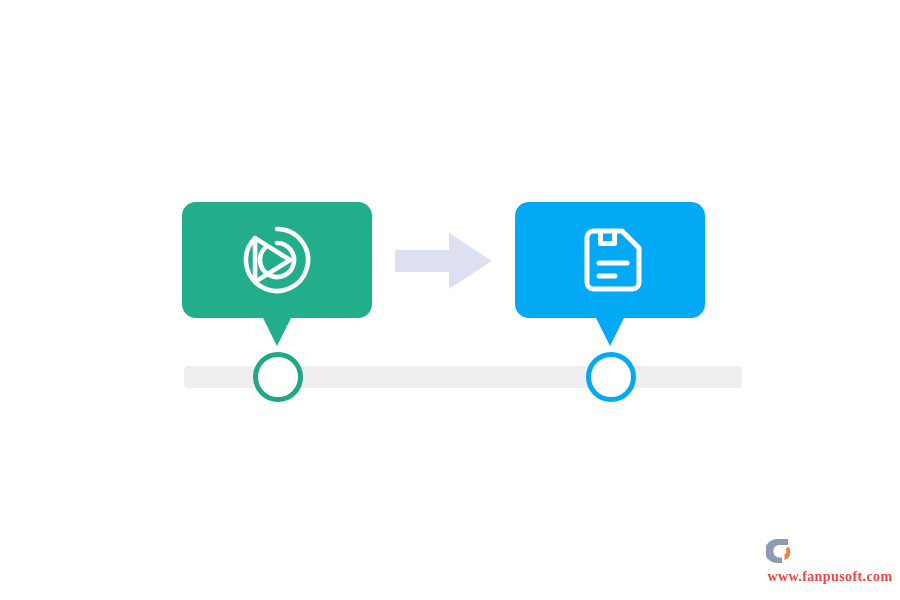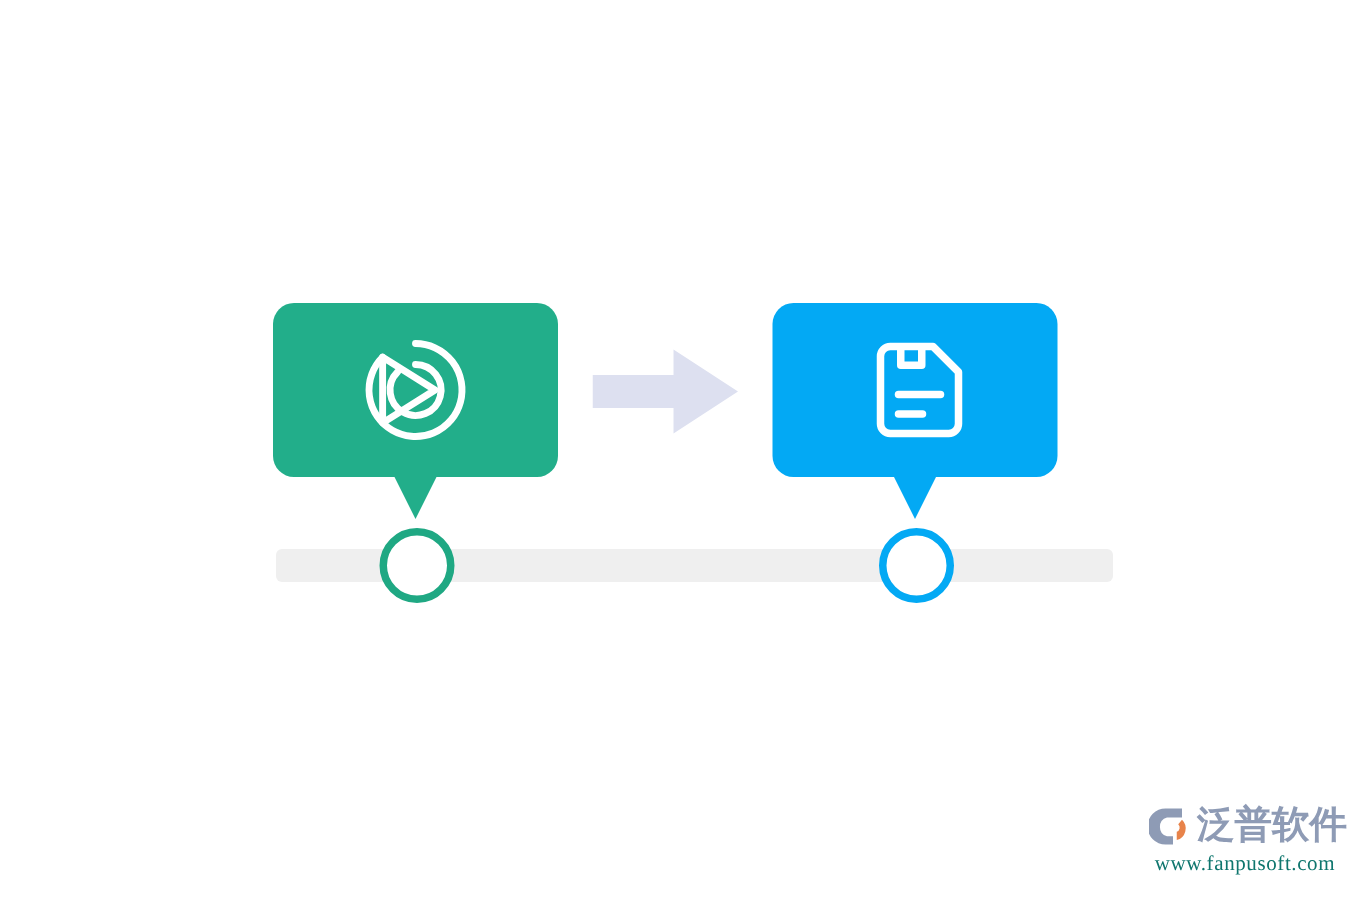--- a/index.html
+++ b/index.html
@@ -127,22 +127,22 @@
     font-size: 25px;
     font-weight: bold;
     color: #8e9bb5;
     line-height: 30px;
     margin-left: 2px;
     white-space: nowrap;
   }
   .wm-url {
     font-family: "Liberation Serif", "DejaVu Serif", serif;
     font-size: 14px;
-    font-weight: normal;
-    color: #0f766e;
+    font-weight: bold;
+    color: #ef4444;
     letter-spacing: 0.4px;
     margin-top: 1px;
     text-align: center;
     white-space: nowrap;
   }
 </style>
 </head>
 <body>
 
 <div class="canvas">
@@ -180,18 +180,17 @@
   <div class="node node-green"></div>
   <div class="node node-blue"></div>
 
 
   <div class="watermark">
     <div class="wm-row">
       <svg class="wm-mark" viewBox="0 0 30 30">
         <path d="M 22 3 L 11 3 A 11.5 11.5 0 0 0 11 27 L 16 27 L 16 21.5 L 12 21.5 A 6.5 6.5 0 0 1 12 9 L 22 9 Z" fill="#8e9bb5"></path>
         <path d="M 22 10.5 A 8 8 0 0 1 18.5 24 L 18.5 18.5 A 3 3 0 0 0 19.5 13.5 Z" fill="#e8834a"></path>
       </svg>
-      <span class="wm-name">泛普软件</span>
     </div>
     <div class="wm-url">www.fanpusoft.com</div>
   </div>
 
 </div>
 
 </body></html>

